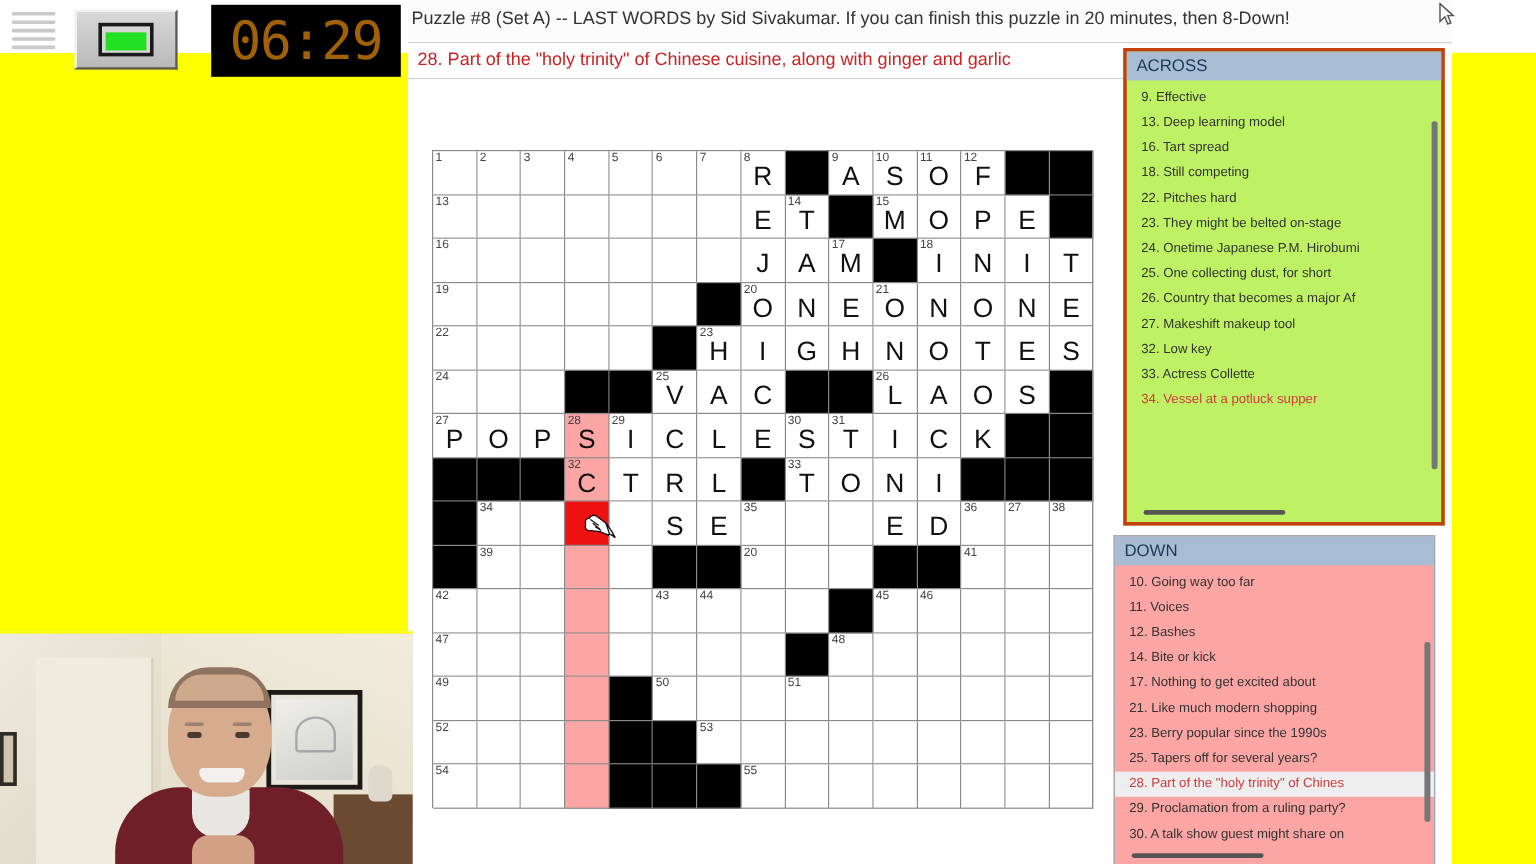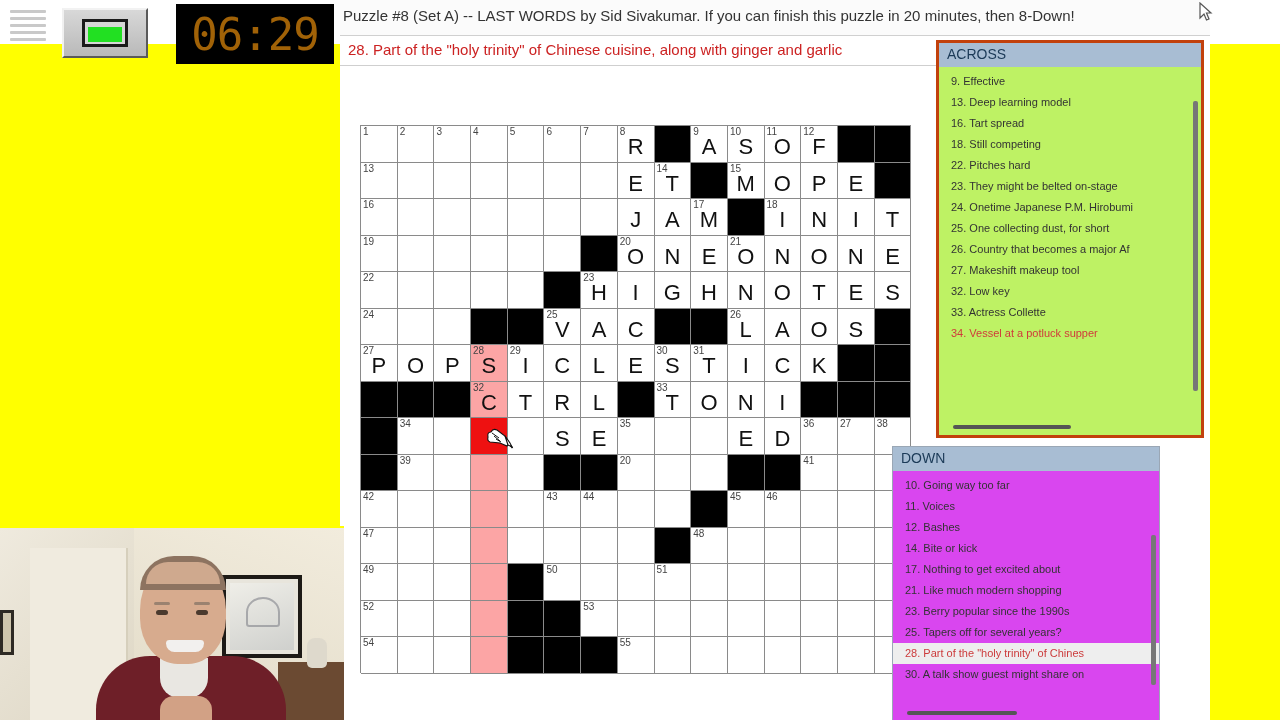--- a/index.html
+++ b/index.html
@@ -108,22 +108,22 @@
     position:absolute; left:485px; top:424px; width:30px; height:26px;
     pointer-events:none;
   }
 
   
   #across-panel {
     position:absolute; left:936px; top:40px; width:268px; height:398px;
     border:3px solid #c2410c; background:#bef264;
   }
   #down-panel {
-    position:absolute; left:892px; top:446px; width:268px; height:274px;
-    border:1px solid #9aa7b5; border-bottom:none; background:#d946ef;
+    position:absolute; left:928px; top:446px; width:268px; height:274px;
+    border:1px solid #9aa7b5; border-bottom:none; background:#fca5a5;
   }
   .panel-header {
     height:24px; background:#a8bdd3; color:#1b3a57;
     font-size:14px; padding:3px 0 0 8px;
   }
   .clue-list { position:relative; padding:4px 0 0 0; overflow:hidden; }
   .clue {
     font-size:11px; color:#333; line-height:21px;
     padding-left:12px; white-space:nowrap;
   }
@@ -724,20 +724,21 @@
   <div class="clue-list" id="down-list">
       <div class="clue">10. Going way too far</div>
       <div class="clue">11. Voices</div>
       <div class="clue">12. Bashes</div>
       <div class="clue">14. Bite or kick</div>
       <div class="clue">17. Nothing to get excited about</div>
       <div class="clue">21. Like much modern shopping</div>
       <div class="clue">23. Berry popular since the 1990s</div>
       <div class="clue">25. Tapers off for several years?</div>
       <div class="clue sel-hl">28. Part of the "holy trinity" of Chines</div>
+      <div class="clue">29. Proclamation from a ruling party?</div>
       <div class="clue">30. A talk show guest might share on</div>
     </div>
   <div class="vscroll" style="top:88px;height:150px;"></div>
   <div class="hscroll" style="bottom:5px;width:110px;"></div>
 </div>
 
 <div id="yellow-strip-top"></div>
 <div id="webcam">
   <div id="wc-wall-left"></div>
   <div id="wc-wall-right"></div>

